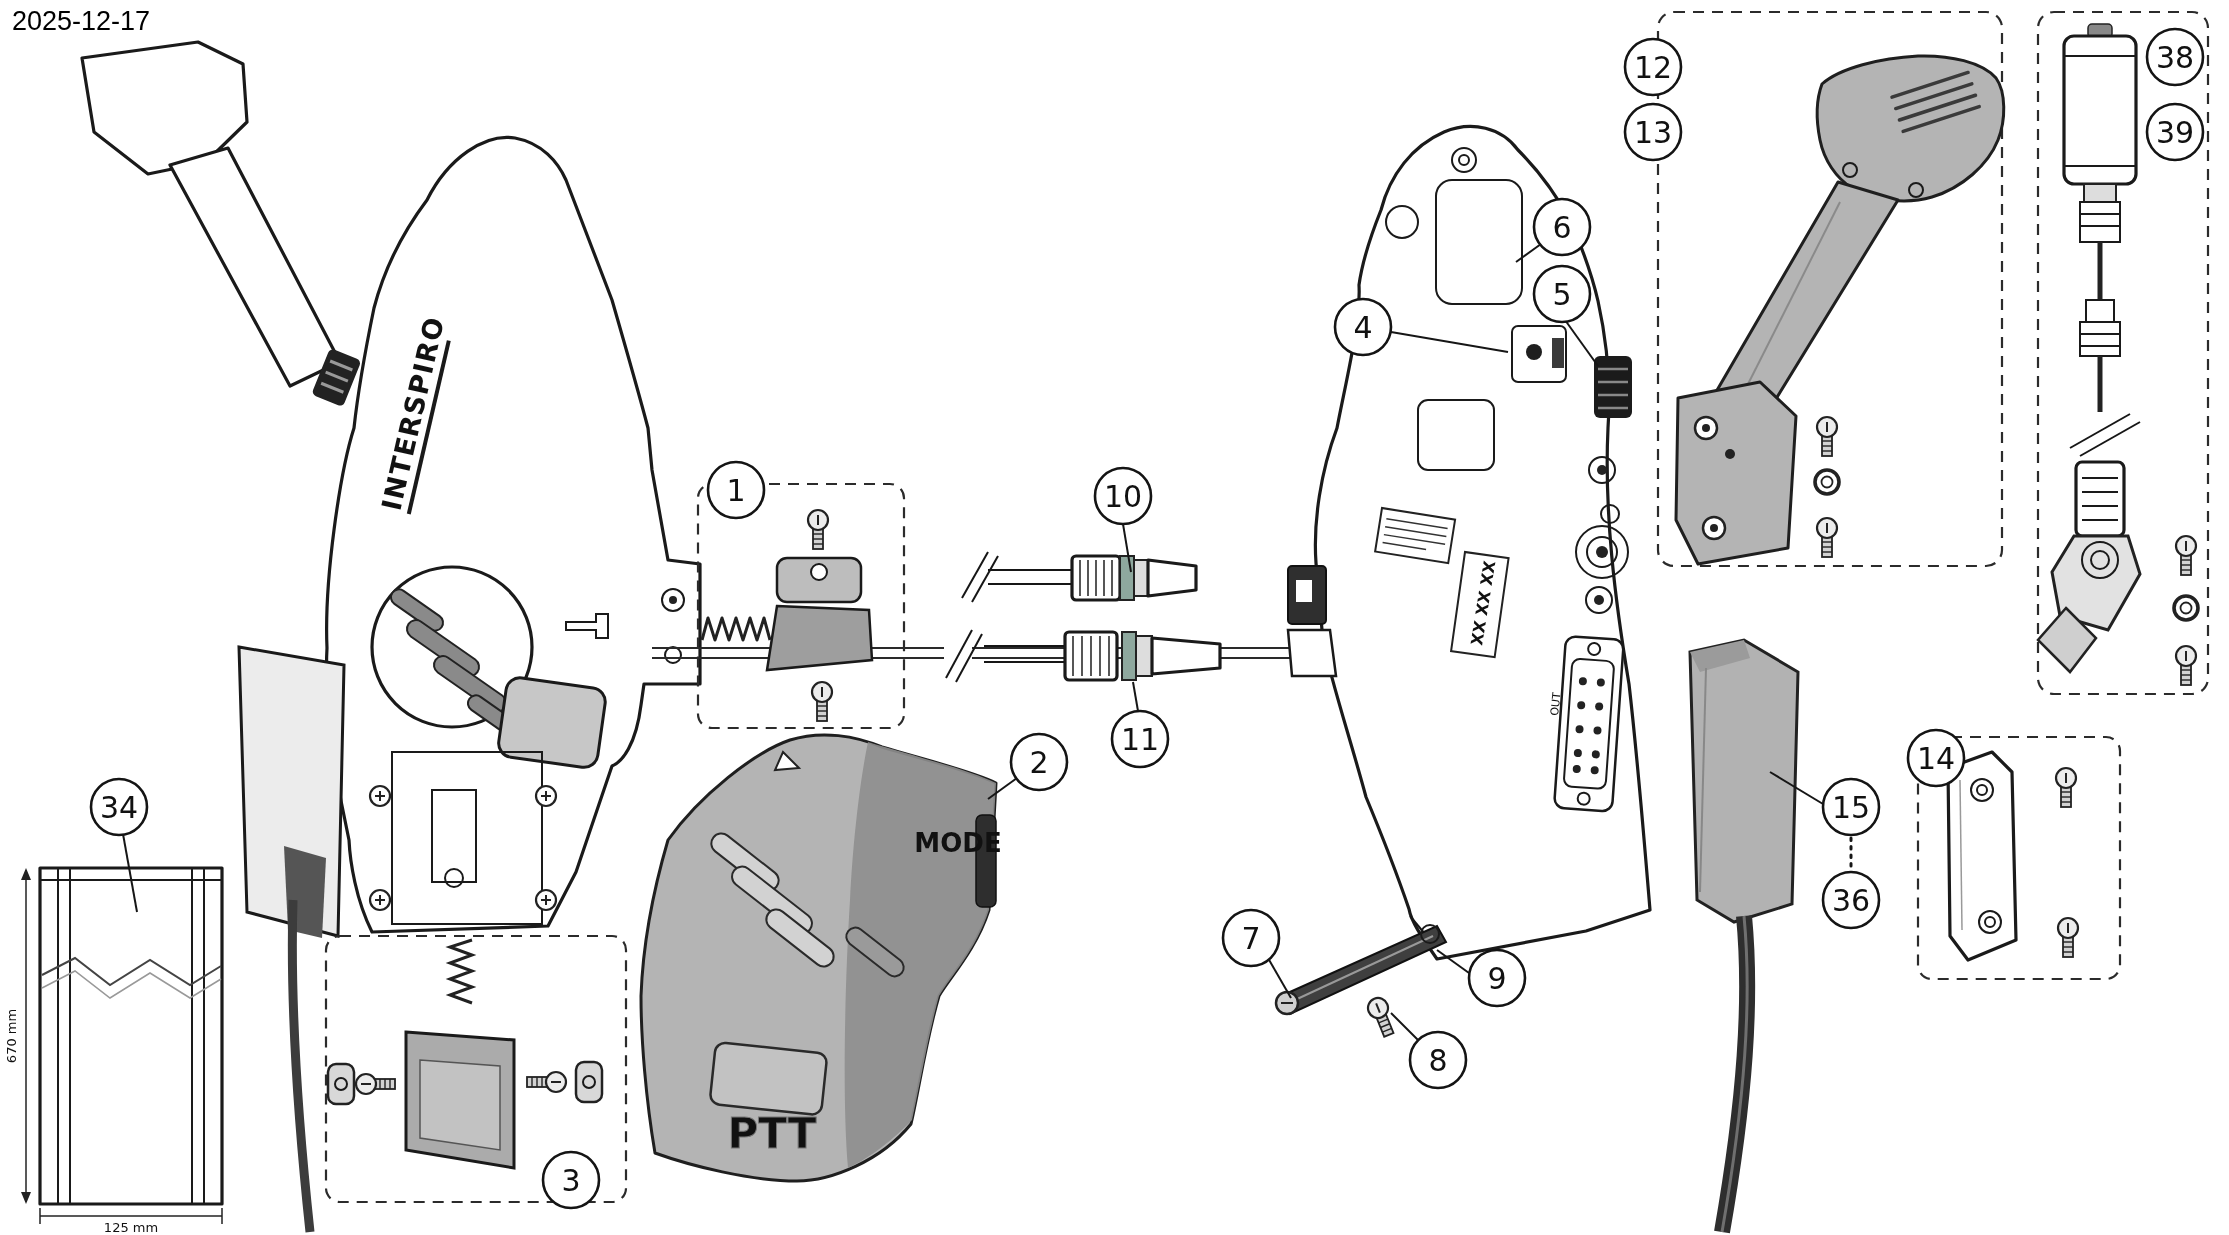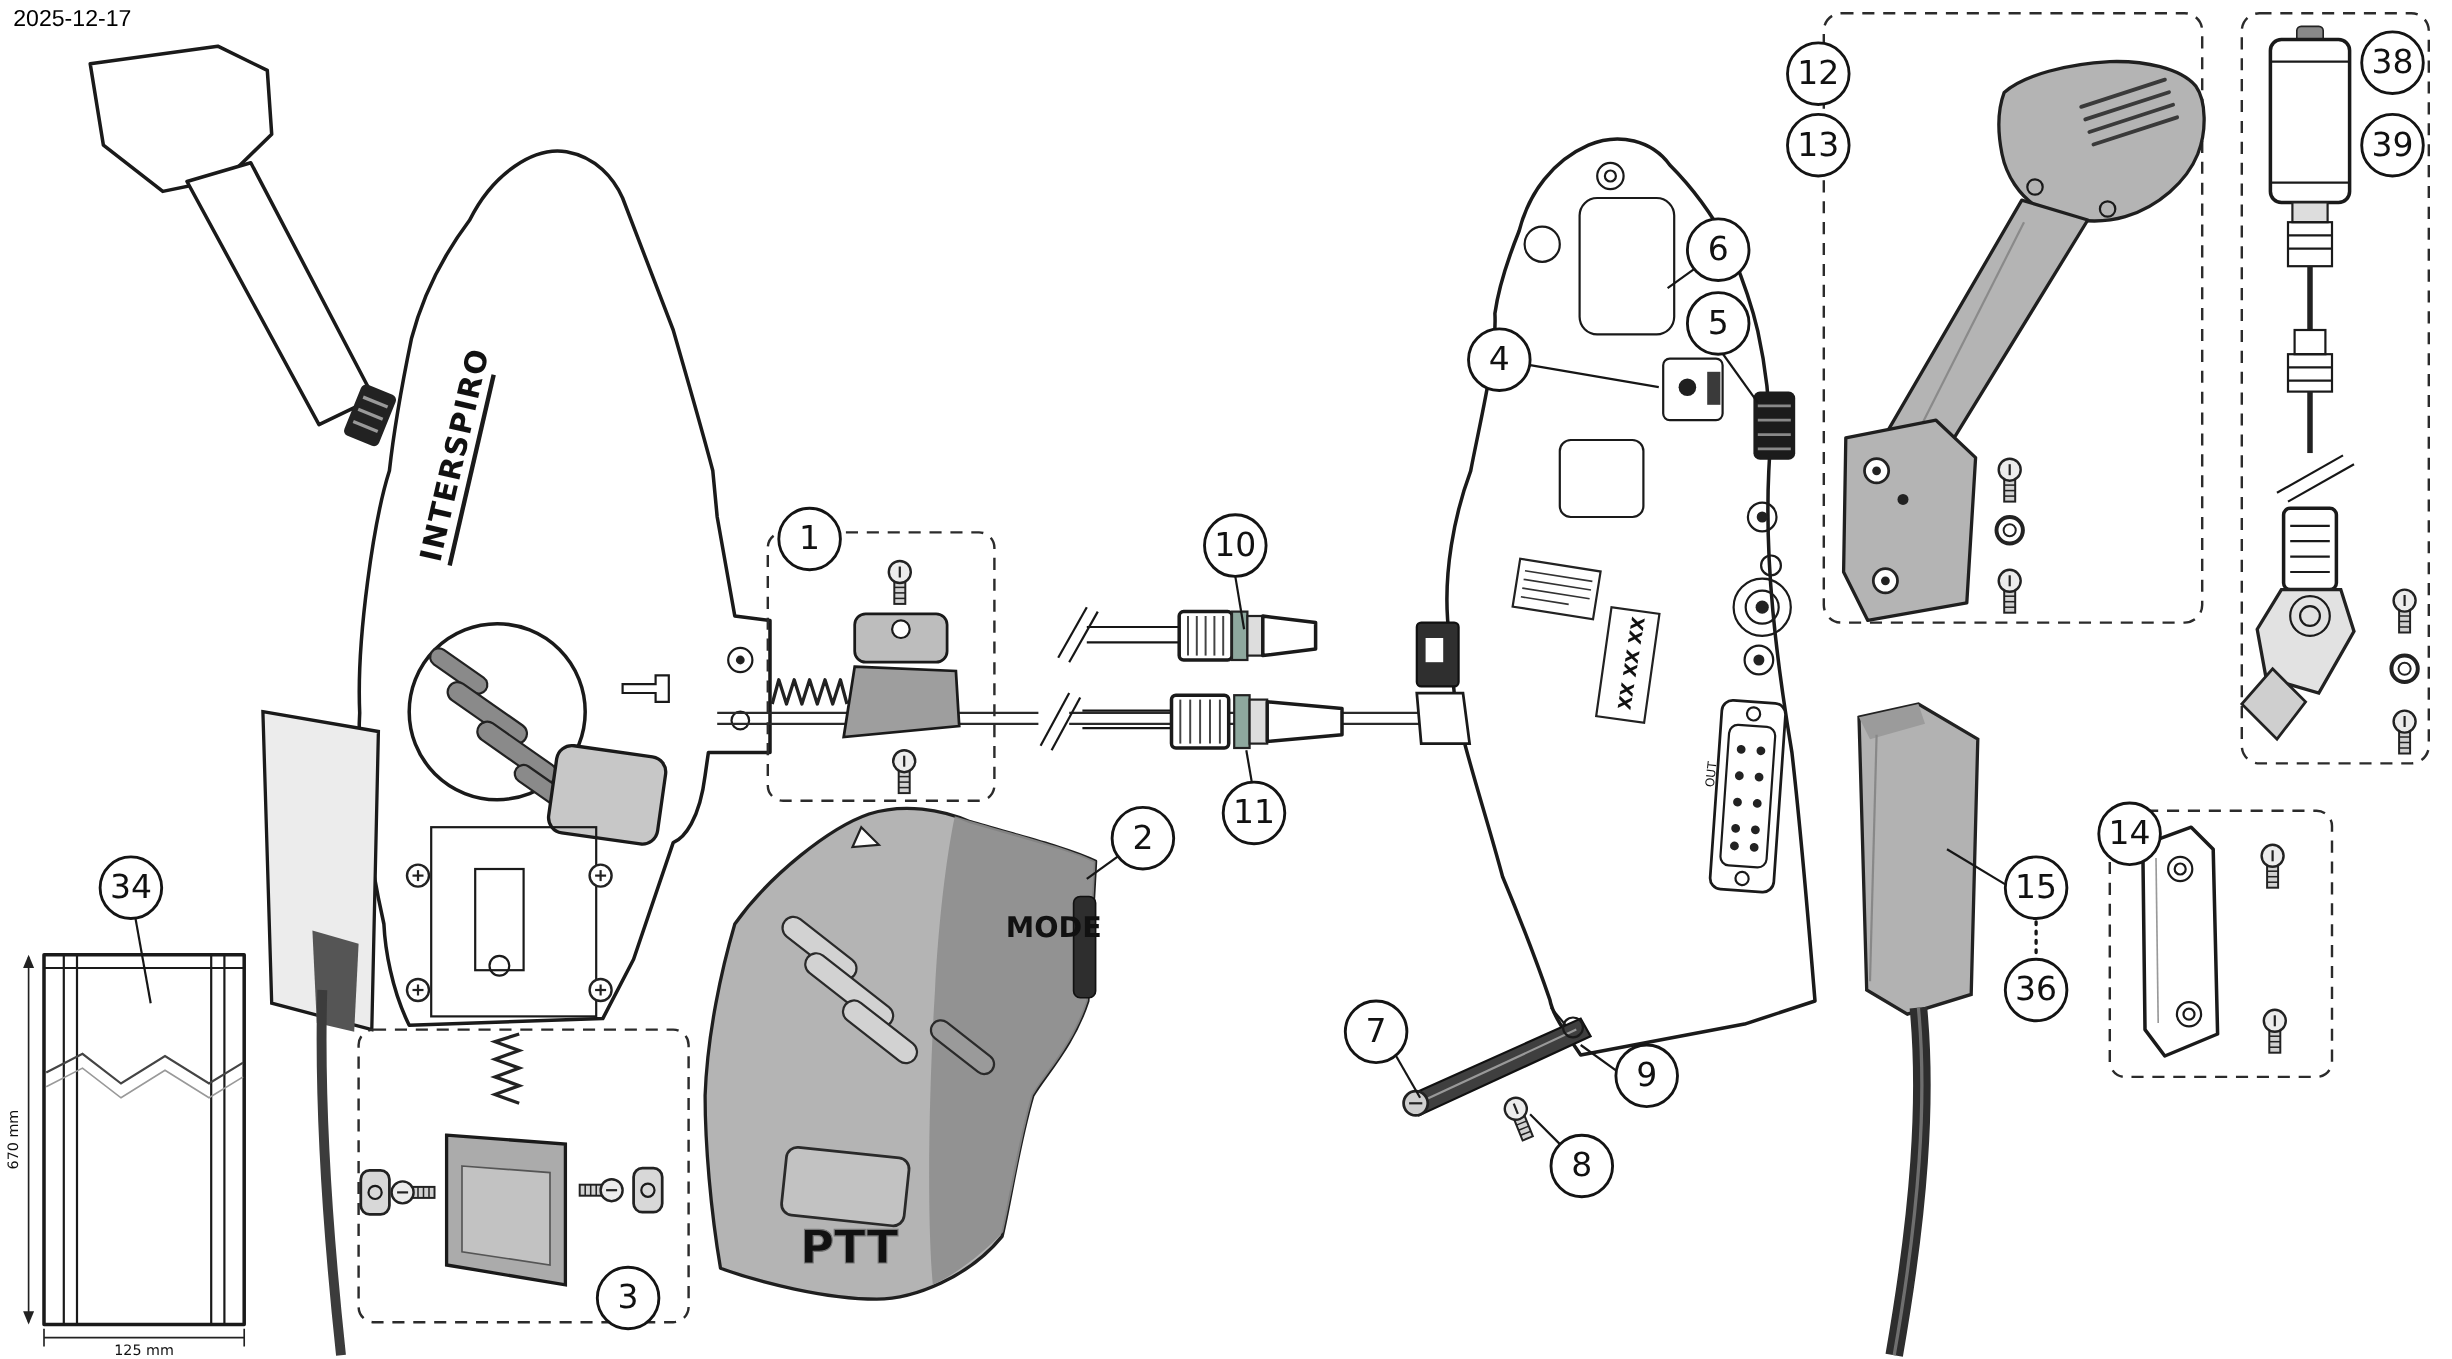--- a/index.html
+++ b/index.html
@@ -1,18 +1,18 @@
 <!DOCTYPE html>
 <html><head>
 <meta charset="utf-8">
 <style>
   html,body{margin:0;padding:0;background:#ffffff;}
   .canvas{position:relative;width:2229px;height:1235px;background:#fff;overflow:hidden;
           font-family:"Liberation Sans",sans-serif;}
-  .date{position:absolute;top:6px;left:12px;font-size:21px;color:#000;}
+  .date{position:absolute;top:6px;left:12px;font-size:27px;color:#000;}
   svg{position:absolute;left:0;top:0;}
   svg text{font-family:"DejaVu Sans","Liberation Sans",sans-serif;fill:#111;}
   .callout circle{fill:#fff;stroke:#141414;stroke-width:2.6;}
   .callout text{font-size:30px;text-anchor:middle;dominant-baseline:central;}
   .dashed{fill:none;stroke:#2b2b2b;stroke-width:2.2;stroke-dasharray:11 8;}
   .ln{stroke:#161616;stroke-width:2;fill:none;}
   .outline{fill:#fff;stroke:#1a1a1a;stroke-width:3.2;stroke-linejoin:round;}
   .thin{fill:none;stroke:#1a1a1a;stroke-width:2;}
   .gray{fill:#b4b4b4;stroke:#1f1f1f;stroke-width:3;stroke-linejoin:round;}
 </style>

